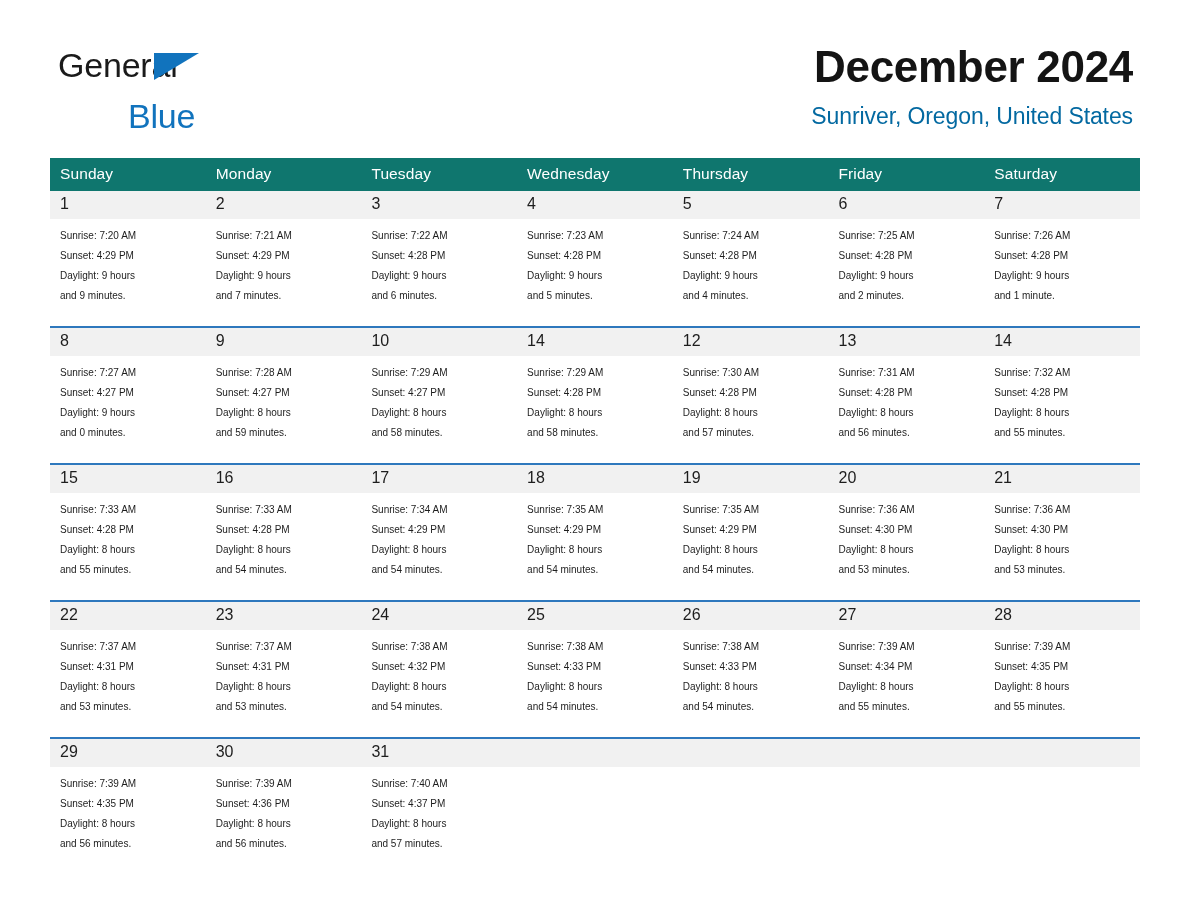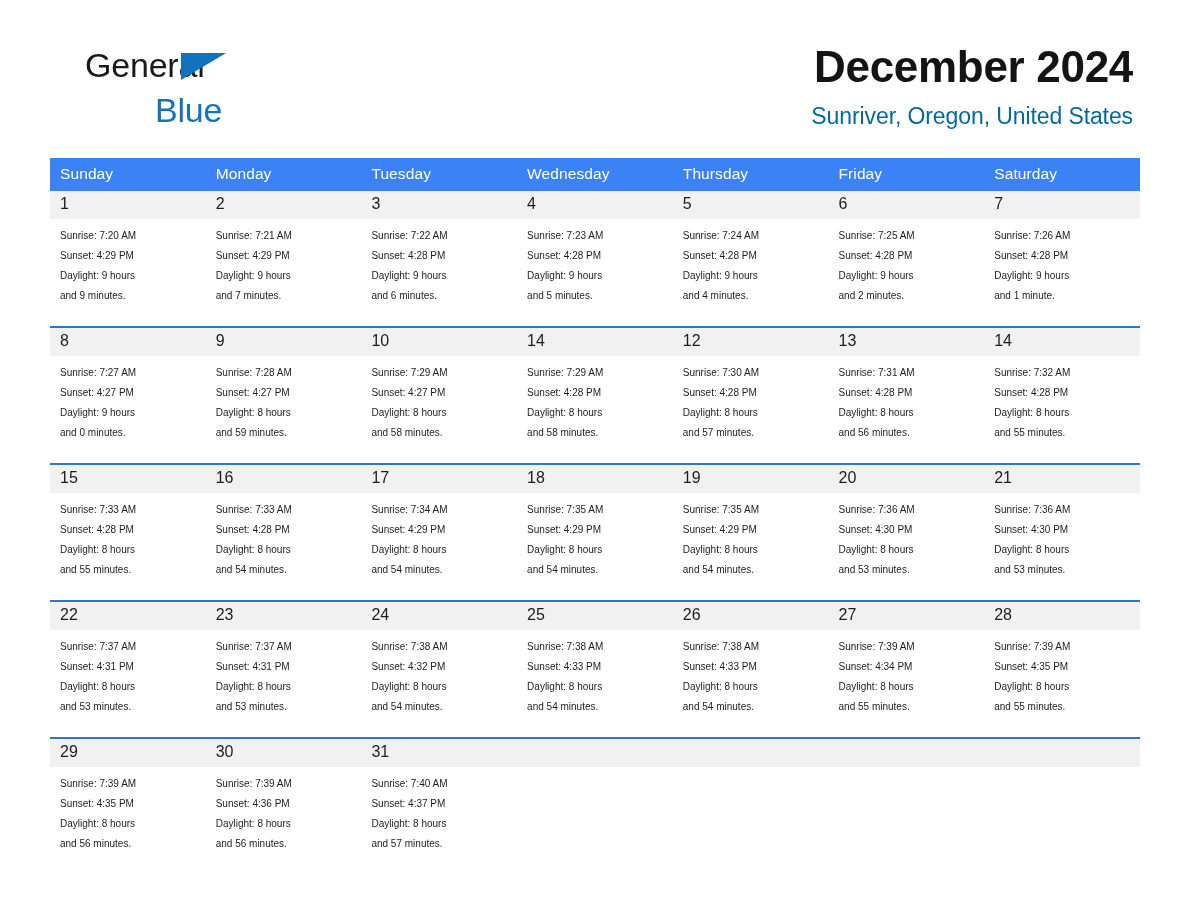--- a/index.html
+++ b/index.html
@@ -13,21 +13,20 @@
     height: 918px;
     font-family: "Liberation Sans", sans-serif;
     color: #000000;
     overflow: hidden;
   }
   .page {
     position: relative;
     width: 1188px;
     height: 918px;
     box-sizing: border-box;
-    padding-left: 27px;
   }
 
   
   .header {
     position: relative;
     height: 105px;
     padding: 0 52px;
   }
   .brand {
     position: absolute;
@@ -53,21 +52,21 @@
     width: 0;
     height: 0;
     border-left: 45px solid #1173bd;
     border-bottom: 27px solid transparent;
   }
   .brand-row2 {
     display: block;
     font-size: 34px;
     color: #1173bd;
     margin-left: 70px;
-    margin-top: 9px;
+    margin-top: 15px;
     letter-spacing: -0.2px;
   }
   .title-block {
     position: absolute;
     right: 55px;
     top: 44px;
     text-align: right;
   }
   .month-title {
     font-size: 44px;
@@ -86,21 +85,21 @@
   
   .cal {
     position: absolute;
     left: 50px;
     top: 158px;
     width: 1090px;
     border-collapse: collapse;
     table-layout: fixed;
   }
   .cal th {
-    background: #3b82f6;
+    background: #0f766e;
     color: #ffffff;
     font-weight: normal;
     font-size: 15.5px;
     text-align: left;
     padding: 7px 0 8px 10px;
     border: none;
     letter-spacing: 0.1px;
   }
   .cal td {
     vertical-align: top;

